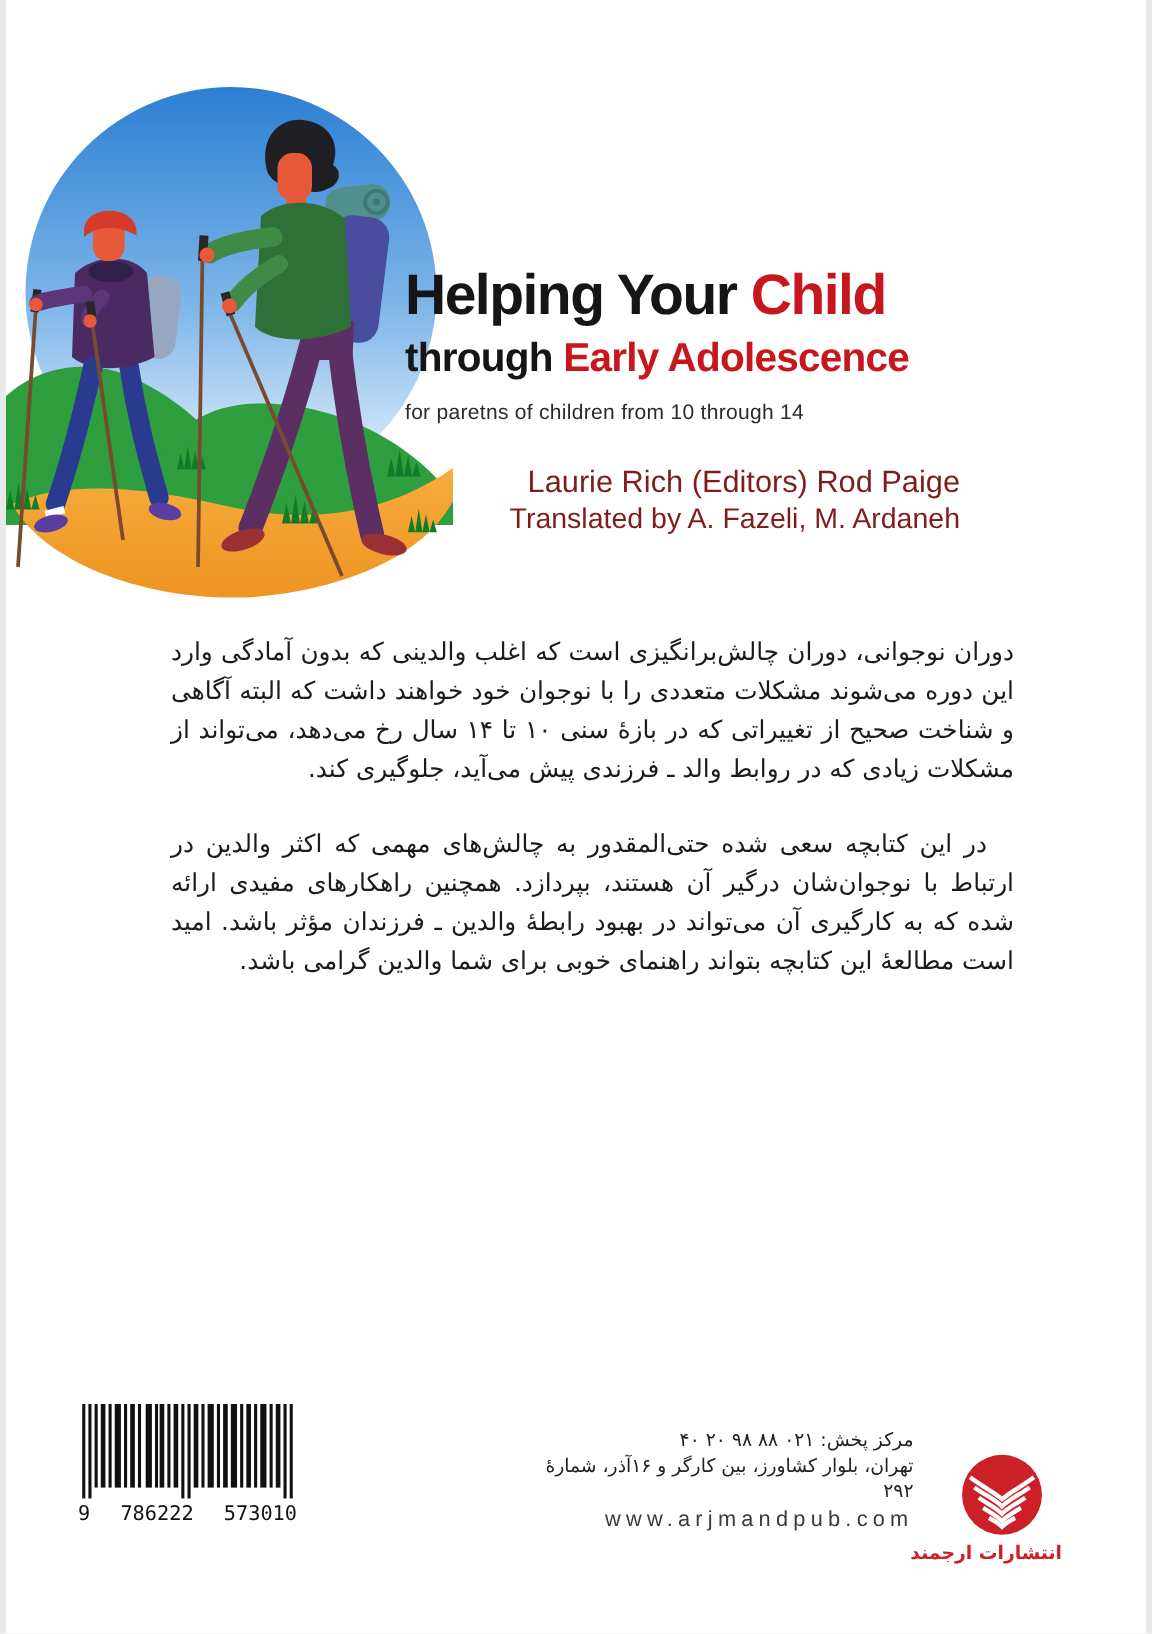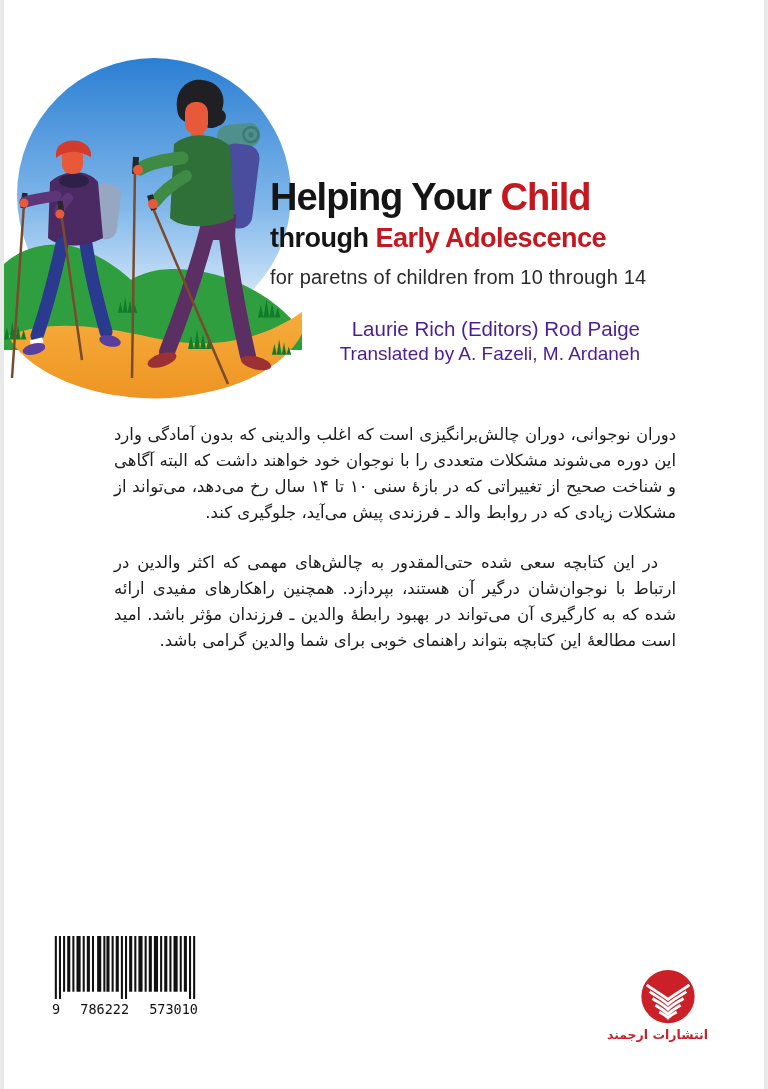--- a/index.html
+++ b/index.html
@@ -10,23 +10,23 @@
   }
   
   .illu { position:absolute; left:0; top:48px; width:300px; height:352px; }
 
   
   .title-block { position:absolute; left:266px; top:174px; width:370px; }
   .t1 { font-size:38px; font-weight:700; letter-spacing:-1px; line-height:46px; white-space:nowrap; }
   .t2 { font-size:27px; font-weight:700; letter-spacing:-0.5px; line-height:36px; white-space:nowrap; }
   .t-black { color:#151515; }
   .t-red   { color:#c5171d; }
-  .subtitle { margin-top:10px; font-size:20px; font-weight:400; color:#2a2a2a;
+  .subtitle { margin-top:10px; font-size:14px; font-weight:400; color:#2a2a2a;
               letter-spacing:0.2px; white-space:nowrap; }
-  .authors { margin-top:26px; text-align:right; color:#4c1d95; }
+  .authors { margin-top:26px; text-align:right; color:#7f1d1d; }
   .author-line     { font-size:20.5px; line-height:27px; white-space:nowrap; }
   .translator-line { font-size:19px;  line-height:24px; white-space:nowrap; }
 
   
   .synopsis {
     position:absolute; left:110px; top:422px; width:562px;
     direction:rtl; text-align:justify;
     font-family:"DejaVu Sans", sans-serif;
     font-size:16.5px; line-height:26px; color:#1b1b1b;
   }
@@ -191,20 +191,25 @@
           <rect x="134" y="0" width="2" height="61"></rect>
       </g>
     </svg>
     <div class="isbn-row">
       <span>9</span>
       <span>786222</span>
       <span>573010</span>
     </div>
   </div>
 
+  <div class="pub-info">
+    <div>مرکز پخش: ۰۲۱ ۸۸ ۹۸ ۲۰ ۴۰</div>
+    <div>تهران، بلوار کشاورز، بین کارگر و ۱۶آذر، شمارۀ ۲۹۲</div>
+    <div class="website">www.arjmandpub.com</div>
+  </div>
 
   <div class="logo">
     <svg width="62" height="57" viewBox="0 0 64 58" aria-hidden="true">
       <circle cx="32" cy="28" r="27.5" fill="#cc2028"></circle>
       <g fill="none" stroke="#ffffff" stroke-width="3">
         <path d="M10 16 C18 22 26 26 32 31 C38 26 46 22 54 16"></path>
         <path d="M13 23 C20 28 27 31 32 36 C37 31 44 28 51 23"></path>
         <path d="M16 30 C22 34 28 37 32 41 C36 37 42 34 48 30"></path>
         <path d="M19 37 C24 40 29 43 32 46 C35 43 40 40 45 37"></path>
         <path d="M23 44 C27 46 30 48 32 50 C34 48 37 46 41 44"></path>

